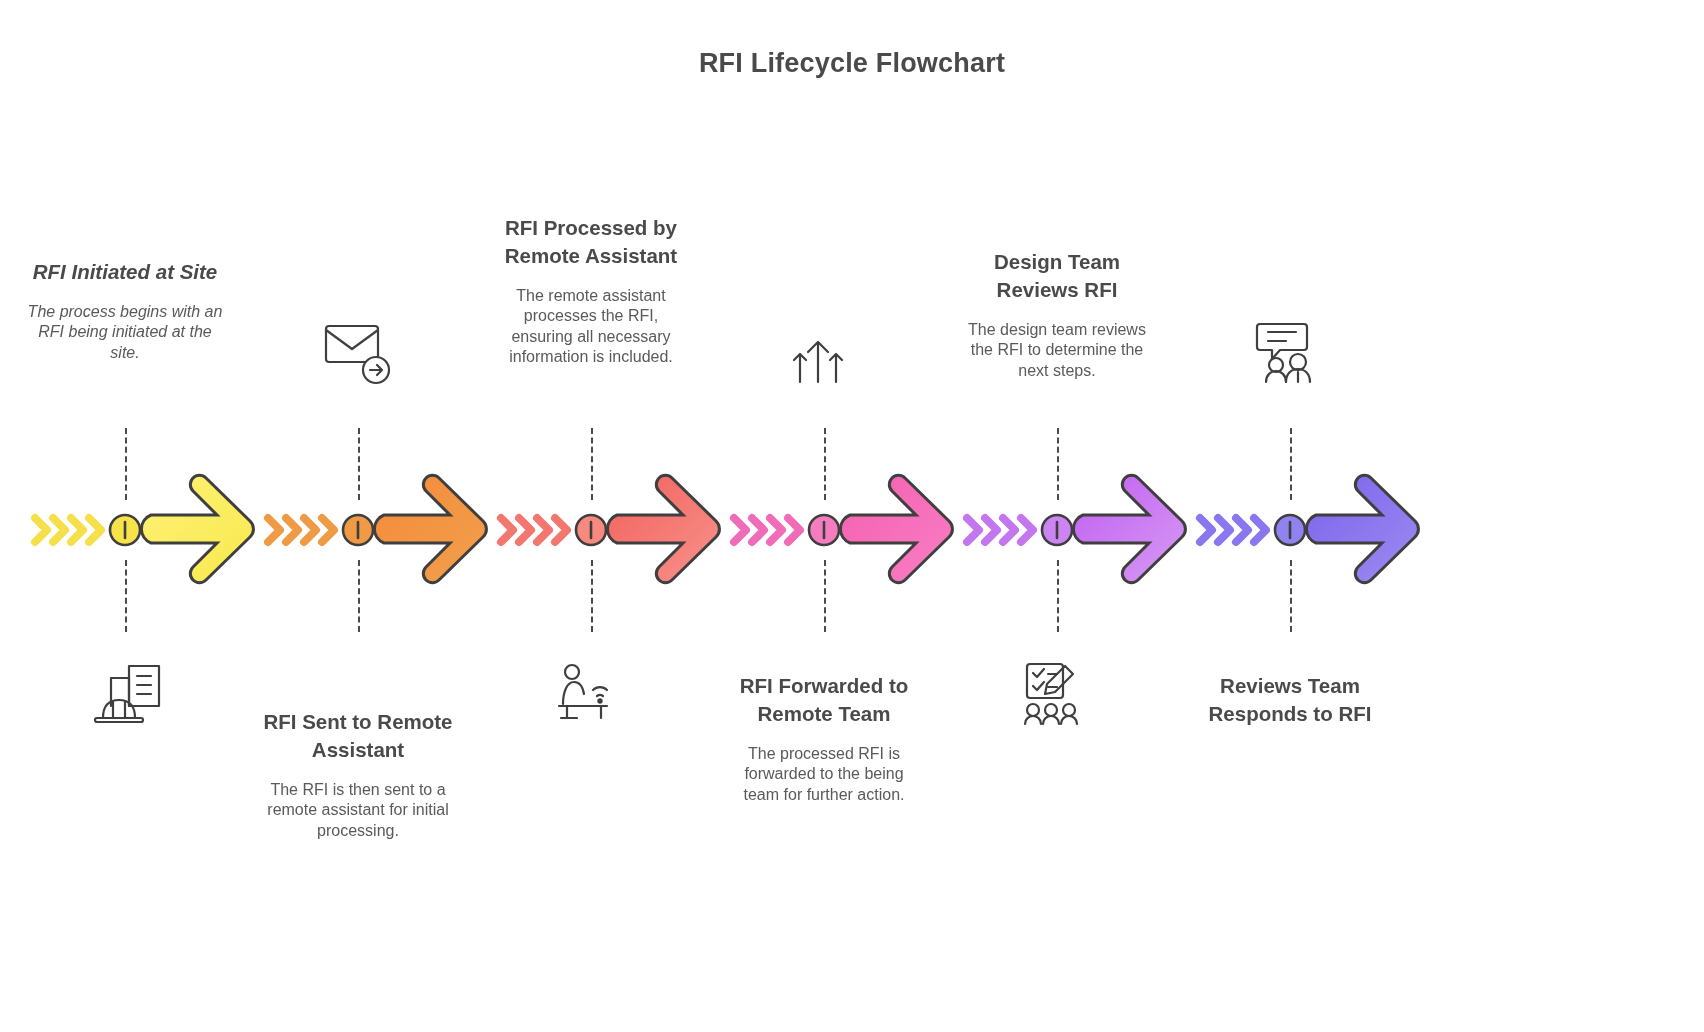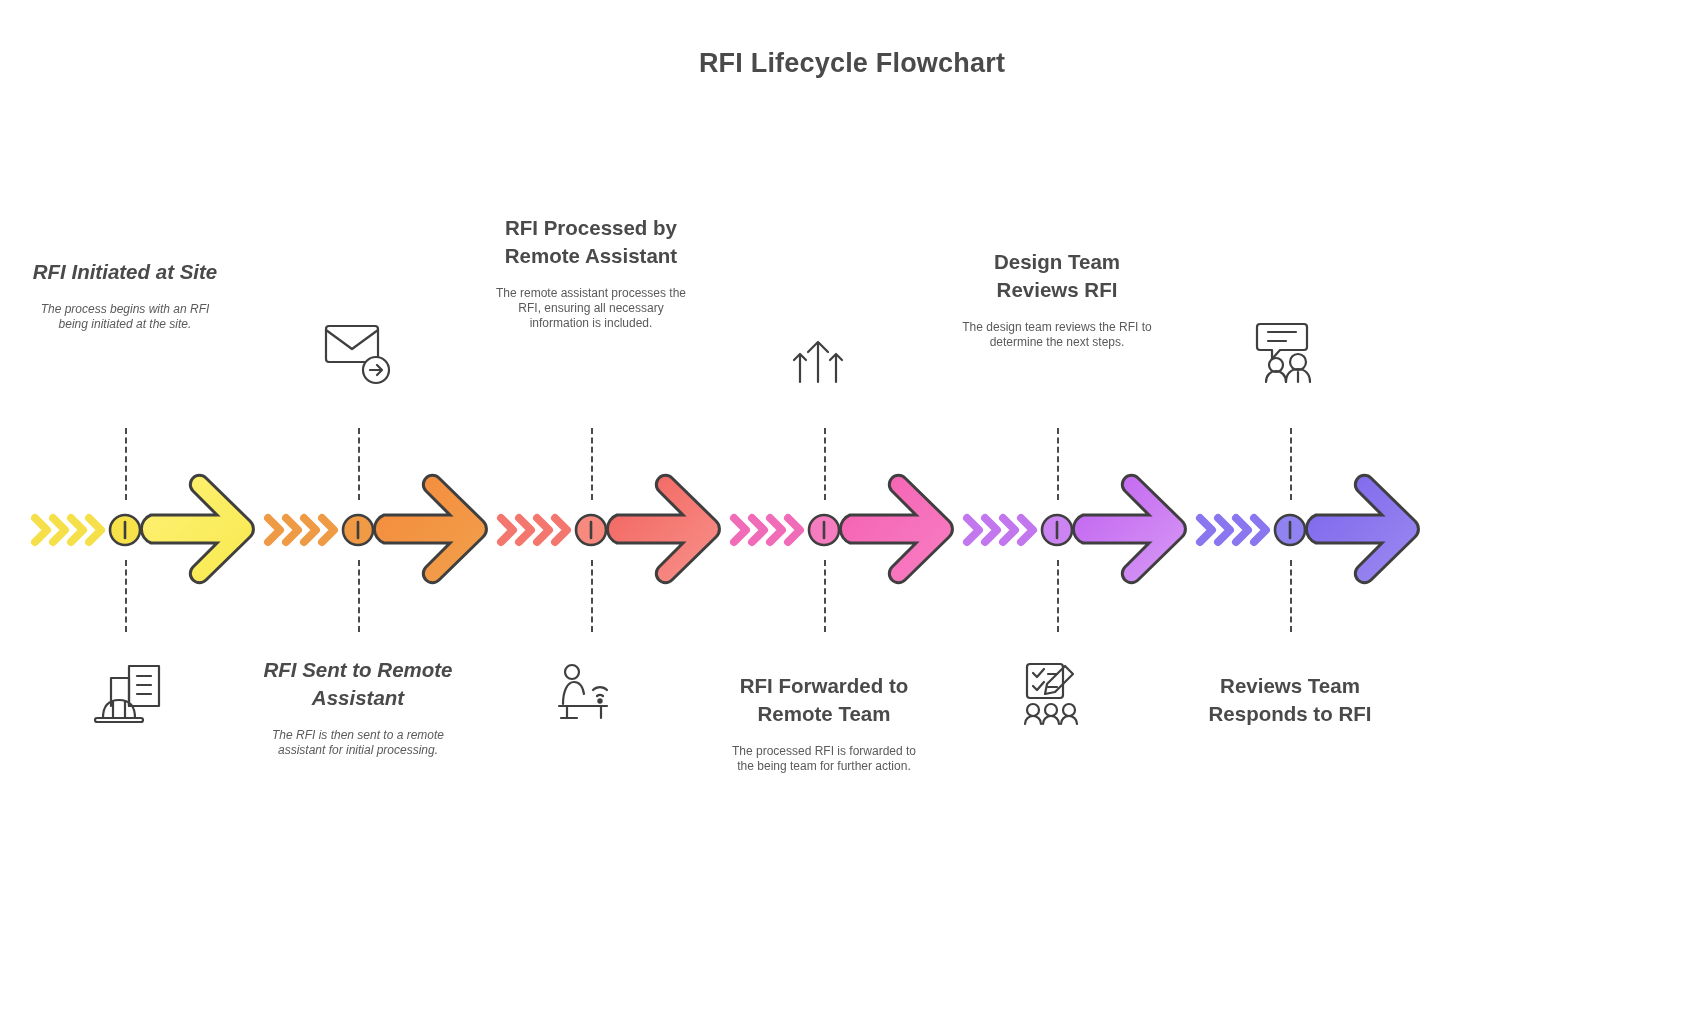--- a/index.html
+++ b/index.html
@@ -14,21 +14,21 @@
     letter-spacing:.2px;
   }
   .track{position:absolute;top:0;left:0;width:1704px;height:1032px;}
   .step{position:absolute;top:0;height:1032px;}
   .axis{
     position:absolute;width:0;border-left:2.5px dashed #4a4a4a;
   }
   .axis.top{top:430px;height:100px;}
   .textblock{position:absolute;width:196px;text-align:center;}
   .t-head{font-size:20.5px;font-weight:bold;color:#4a4a4a;line-height:1.36;}
-  .t-desc{font-size:12px;color:#5a5a5a;line-height:1.28;margin-top:16px;}
+  .t-desc{font-size:16px;color:#5a5a5a;line-height:1.28;margin-top:16px;}
   .arrowwrap{position:absolute;top:470px;height:120px;}
   .icon{position:absolute;}
   .icon svg{display:block;}
 </style>
 </head>
 <body>
 
 <div id="chart-title">RFI Lifecycle Flowchart</div>
 
 <div class="track" id="track">
@@ -82,21 +82,21 @@
           <g fill="none" stroke="#ef9a45" stroke-width="8" stroke-linecap="round" stroke-linejoin="round">
             <path d="M6 48 L18 60 L6 72"></path>
             <path d="M24 48 L36 60 L24 72"></path>
             <path d="M42 48 L54 60 L42 72"></path>
             <path d="M60 48 L72 60 L60 72"></path>
           </g>
           <circle cx="96" cy="60" r="15" fill="#f09a46" stroke="#3f3f3f" stroke-width="2.6"></circle>
           <line x1="96" y1="52" x2="96" y2="68" stroke="#3f3f3f" stroke-width="2.6" stroke-linecap="round"></line>
           <path d="M122 45 h66 l-24-24 a9 9 0 0 1 13-13 l44 43 a11 11 0 0 1 0 16 l-44 43 a9 9 0 0 1-13-13 l24-24 h-66 a15 15 0 0 1 0-28 z" fill="url(#grad1)" stroke="#3f3f3f" stroke-width="3"></path>
         </svg></div>
-      <div class="textblock" style="left: 260px; top: 656px; font-style: italic;">
+      <div class="textblock" style="left: 260px; top: 708px;">
         <div class="t-head">RFI Sent to Remote Assistant</div>
         <div class="t-desc">The RFI is then sent to a remote assistant for initial processing.</div>
       </div>
       <div class="icon" style="left: 322px; top: 320px;">
         <svg width="72" height="66" viewBox="0 0 72 66" fill="none" stroke="#3f3f3f" stroke-width="2.2" stroke-linecap="round" stroke-linejoin="round">
           <rect x="4" y="6" width="52" height="36" rx="3"></rect>
           <path d="M4 10 L30 29 L56 10"></path>
           <circle cx="54" cy="50" r="13" fill="#ffffff"></circle>
           <path d="M48 50 h12 M55 45 l5 5 -5 5"></path>
         </svg>

